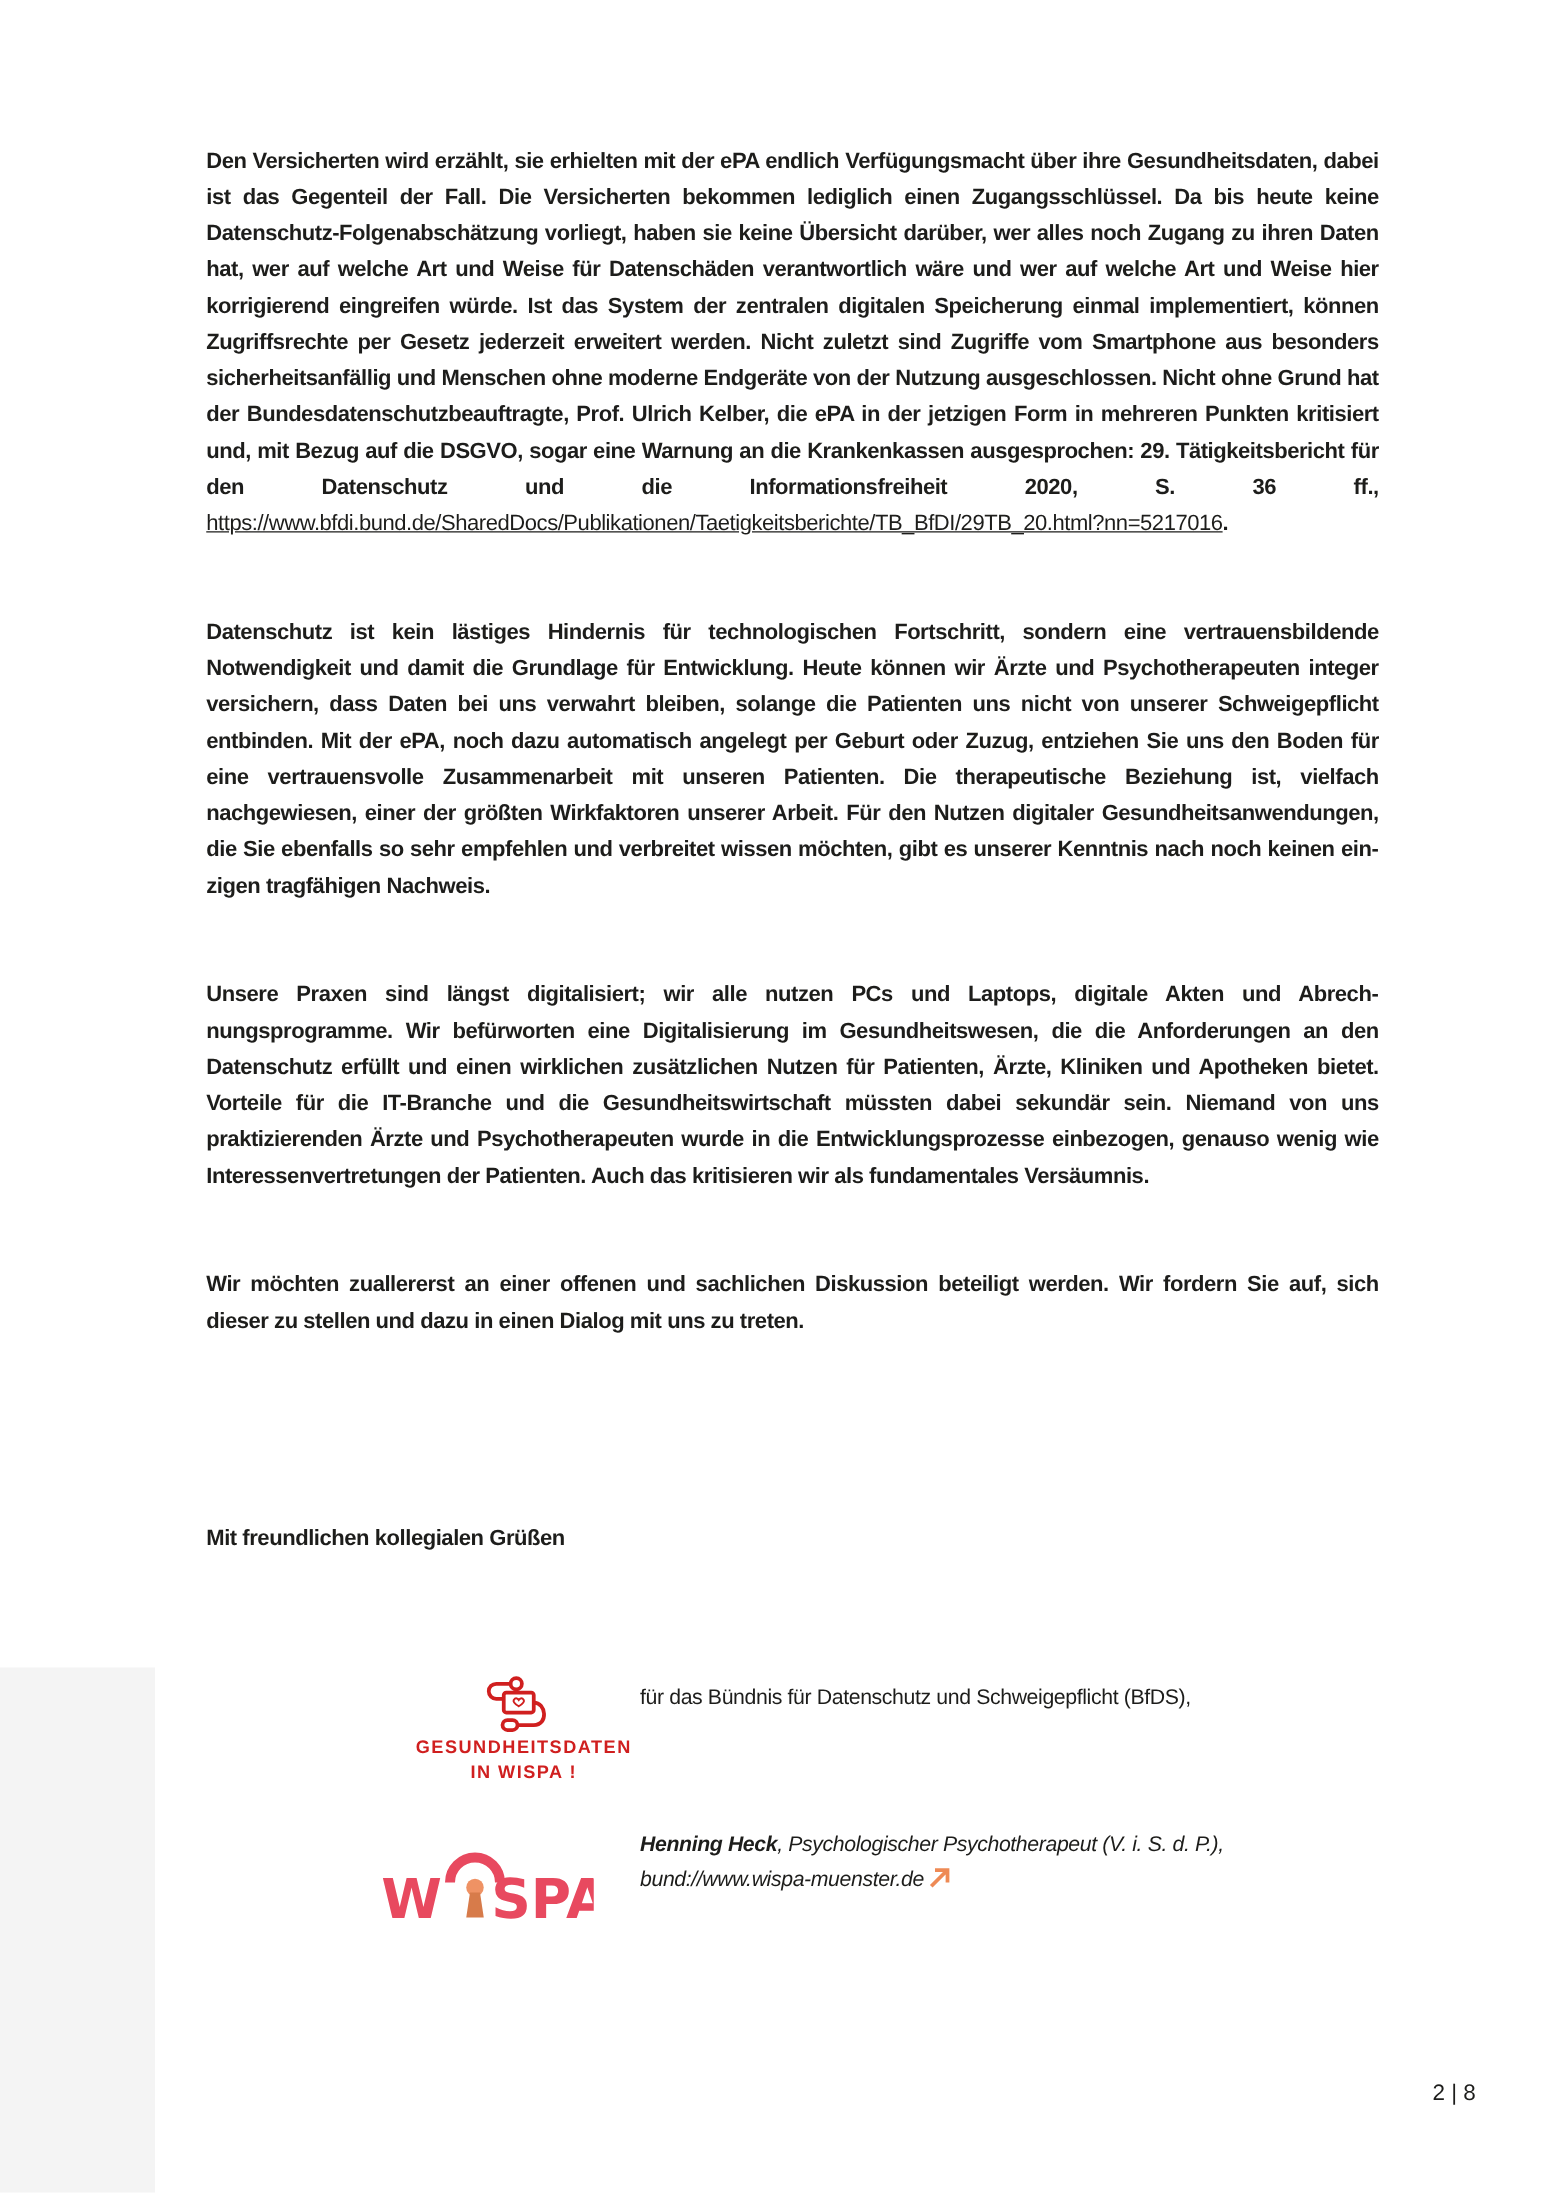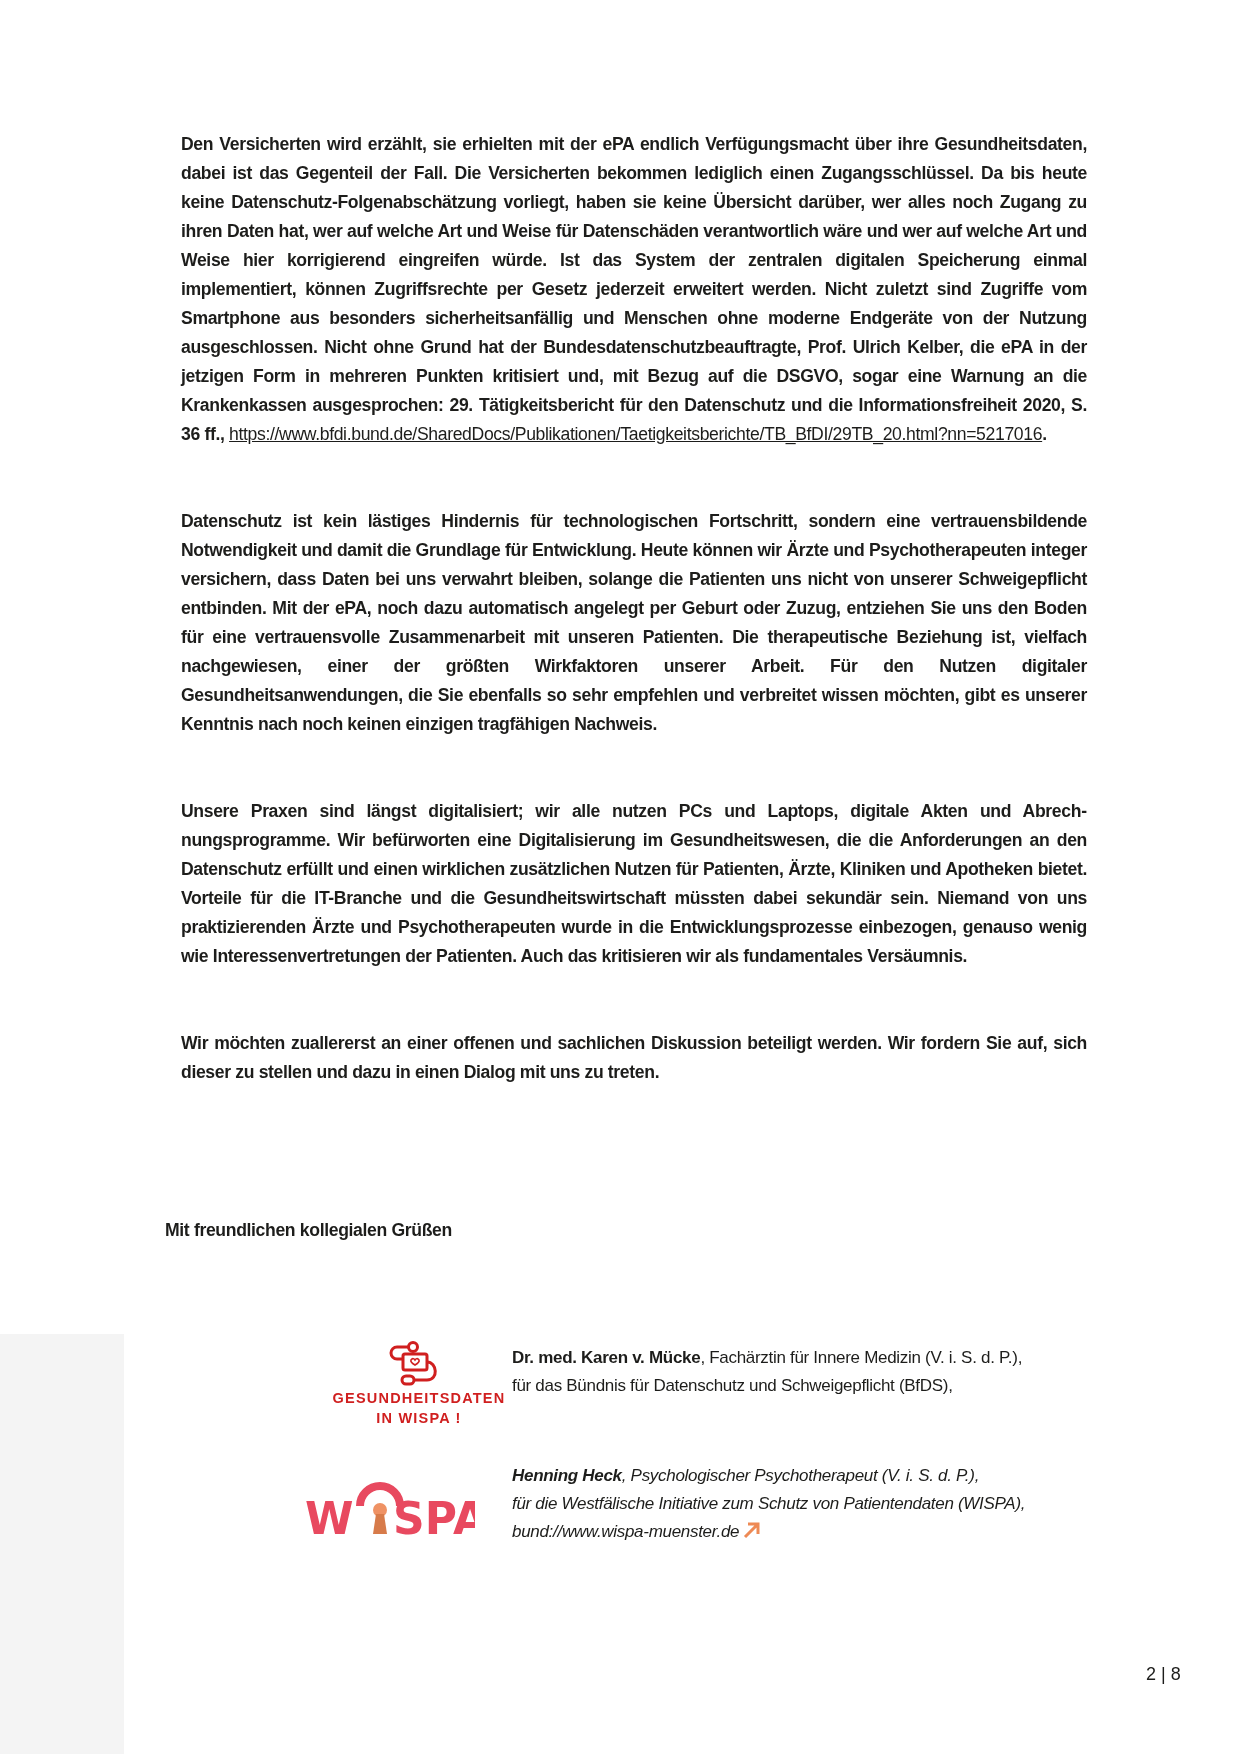--- a/index.html
+++ b/index.html
@@ -4,21 +4,21 @@
 <style>
   html, body { margin: 0; padding: 0; background: #ffffff; }
   body { width: 1240px; height: 1754px; position: relative; overflow: hidden;
          font-family: "Liberation Sans", sans-serif; color: #1d1d1b; }
   .page { position: absolute; left: 0; top: 0; width: 1240px; height: 1754px; background: #fff; }
   .grey-panel { position: absolute; left: 0; top: 1334px; width: 124px; height: 420px; background: #f4f4f4; }
   .body-text { position: absolute; left: 165px; width: 938px; top: 114px;
                font-family: "Liberation Sans", sans-serif; font-weight: bold;
                font-size: 17.6px; line-height: 29px; letter-spacing: -0.35px;
                text-align: justify; hyphens: manual; }
-  .body-text p { margin: 16px; }
+  .body-text p { margin: 0; }
   .p1 { }
   .p2 { margin-top: 29px !important; padding-top: 29px; }
   .p3 { margin-top: 29px !important; padding-top: 29px; }
   .p4 { margin-top: 29px !important; padding-top: 29px; }
   .closing { position: absolute; left: 165px; top: 1220px; font-weight: bold; font-size: 17.6px; letter-spacing: -0.35px; }
   .link { font-weight: normal; text-decoration: underline; color: #1d1d1b; }
   .sig { position: absolute; left: 512px; width: 620px; font-size: 17px; line-height: 28px; letter-spacing: -0.3px; color: #1d1d1b; }
   .sig1 { top: 1344px; }
   .sig2 { top: 1462px; font-style: italic; }
   .sig b { font-weight: bold; }
@@ -53,36 +53,34 @@
         <path d="M42 22 c10 0 12 18 0 18 H28"></path>
         <rect x="17" y="36" width="12" height="8" rx="4"></rect>
       </g>
       <path d="M26 20 c2-3 4 0 4 0 c0 0 2-3 4 0 c1 2-4 5-4 5 c0 0-5-3-4-5z" fill="none" stroke="#d01f1f" stroke-width="1.6"></path>
     </svg>
     <div class="txt" style="top:48px;">GESUNDHEITSDATEN</div>
     <div class="txt" style="top:68px;">IN WISPA !</div>
   </div>
 
   <div class="sig sig1">
-    <div><b>Dr. med. Karen v. Mücke</b><span>, Fachärztin für Innere Medizin (V. i. S. d. P.),</span></div>
     <div>für das Bündnis für Datenschutz und Schweigepflicht (BfDS),</div>
   </div>
 
   <div class="logo2">
     <svg style="position:absolute;left:0;top:0;" width="170" height="70" viewBox="0 0 170 70">
       <text x="0" y="62" font-family="DejaVu Sans, sans-serif" font-weight="bold" font-size="44" fill="#e8495f">W</text>
       <path d="M55 34 a20 20 0 0 1 40 0" fill="none" stroke="#e8495f" stroke-width="8"></path>
       <circle cx="75" cy="38" r="7" fill="#ef9264"></circle>
       <path d="M71 42 L68 62 H82 L79 42 Z" fill="#d77b4a"></path>
       <text x="88" y="62" font-family="DejaVu Sans, sans-serif" font-weight="bold" font-size="44" fill="#e8495f">SPA</text>
     </svg>
   </div>
 
   <div class="sig sig2">
     <div><b>Henning Heck</b><span>, Psychologischer Psychotherapeut (V. i. S. d. P.),</span></div>
-    <div>für die Westfälische Initiative zum Schutz von Patientendaten (WISPA),</div>
     <div><span>bund://www.wispa-muenster.de</span><svg class="arrow" viewBox="0 0 20 18">
           <path d="M3 16 L16 3 M6 3 H16 V13" fill="none" stroke="#ee8a55" stroke-width="3"></path>
         </svg></div>
   </div>
 
   <div class="pagenum">2 | 8</div>
 </div>
 
 </body></html>

